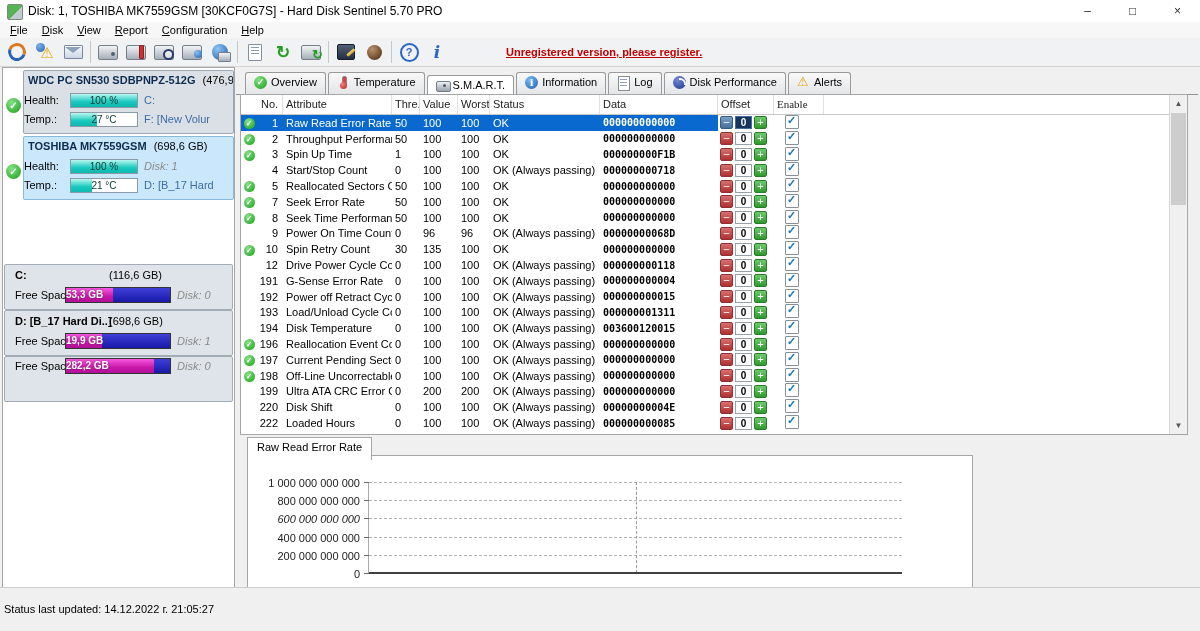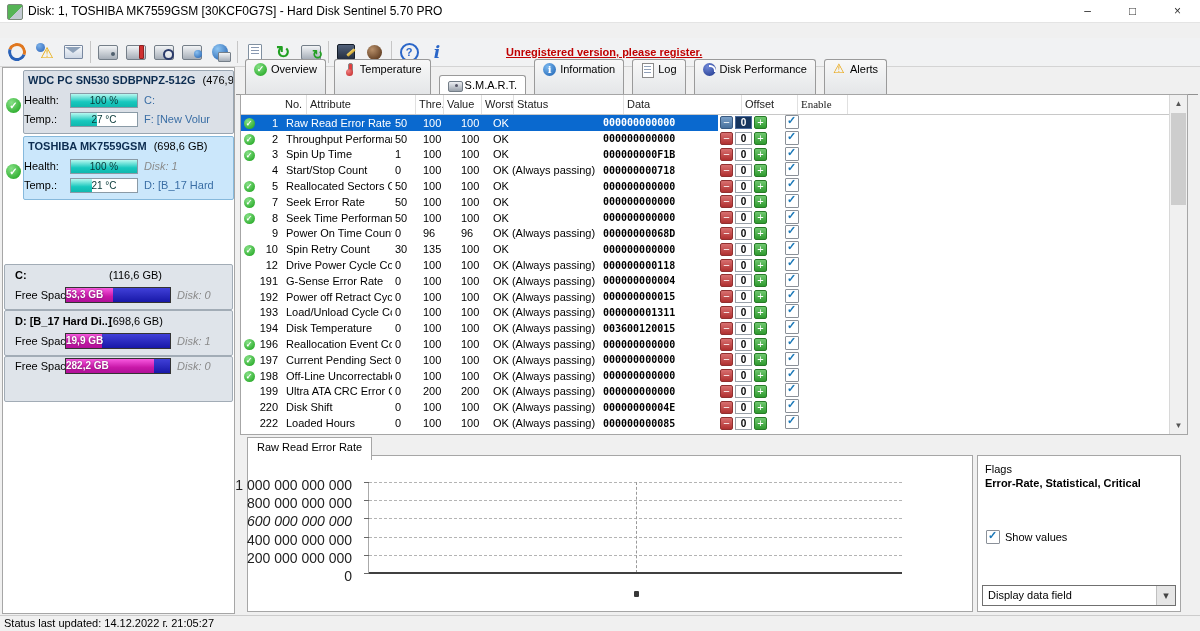--- a/index.html
+++ b/index.html
@@ -89,22 +89,22 @@
   .plabel{position:absolute;left:10px;top:3px}
   .fbar{position:absolute;left:60px;top:1px;width:104px;height:14px;background:linear-gradient(#4040d8,#1818a8);border:1px solid #333}
   .ffill{position:absolute;left:0;top:0;bottom:0;background:linear-gradient(#f858e0,#c818a8 60%,#b01098)}
   .ftext{position:absolute;left:0;right:0;top:1px;color:#fff;font-weight:bold;font-size:10px;
          white-space:nowrap;text-shadow:0 0 2px rgba(0,0,0,.5)}
   .pdisk{position:absolute;left:172px;top:3px;color:#8a8a8a;font-style:italic}
 
   
   .tabstrip{position:absolute;left:236px;right:2px;top:72px;height:22px;border-bottom:1px solid #919191;
             padding-left:9px;display:flex;align-items:flex-end}
-  .tab{display:flex;align-items:center;padding:3px 8px 18px;border:1px solid #9a9a9a;border-bottom:none;
-       border-radius:3px 3px 0 0;background:linear-gradient(#f8f8f8,#e4e6e8);margin-right:8px;cursor:pointer;white-space:nowrap}
+  .tab{display:flex;align-items:center;padding:3px 8px 5px;border:1px solid #9a9a9a;border-bottom:none;
+       border-radius:3px 3px 0 0;background:linear-gradient(#f8f8f8,#e4e6e8);margin-right:2px;cursor:pointer;white-space:nowrap}
   .tab.active{background:#fff;margin-bottom:-1px;padding-bottom:3px}
   .ticon{width:13px;height:13px;display:inline-block;position:relative;margin-right:4px}
   .tlabel{position:relative;top:-1px}
   .overview-icon::before{content:"";position:absolute;inset:0;border-radius:50%;background:radial-gradient(circle at 35% 30%,#86e086,#17a017)}
   .overview-icon::after{content:"✓";position:absolute;inset:0;color:#fff;font-size:9px;line-height:13px;text-align:center;font-weight:bold}
   .temperature-icon::before{content:"";position:absolute;left:5px;top:0;width:3px;height:8px;background:#e04040;border:1px solid #888;border-radius:2px 2px 0 0}
   .temperature-icon::after{content:"";position:absolute;left:3px;top:6px;width:7px;height:7px;border-radius:50%;
         background:radial-gradient(circle at 35% 30%,#f08080,#c02020)}
   .smart-icon::before{content:"";position:absolute;left:0;top:2px;width:13px;height:9px;
         background:linear-gradient(#eef0f4,#9aa2ac);border:1px solid #737d87;border-radius:2px}
@@ -154,58 +154,66 @@
   .vscroll{position:absolute;right:0;top:0;bottom:0;width:17px;background:#f0f0f0;border-left:1px solid #d8d8d8}
   .sarrow{position:absolute;left:0;right:0;height:17px;text-align:center;color:#555;font-size:8px;line-height:17px;cursor:pointer}
   .sarrow.down{bottom:0}
   .sthumb{position:absolute;left:1px;right:1px;top:18px;height:92px;background:#cdcdcd;cursor:pointer}
 
   
   .dtab{position:absolute;left:247px;top:437px;height:19px;padding:3px 9px 0;background:#fff;
         border:1px solid #a6a6a6;border-bottom:none;z-index:2;cursor:pointer}
   .chartbox{position:absolute;left:247px;top:455px;width:726px;height:157px;background:#fff;border:1px solid #a6a6a6;box-sizing:border-box}
   .ylabels{position:absolute;left:0;width:116px;top:26px;bottom:38px}
-  .ytick{position:absolute;right:12px;font-size:14px;color:#222;white-space:nowrap}
+  .ytick{position:absolute;right:4px;font-size:11px;color:#222;white-space:nowrap}
   .plotarea{position:absolute;left:120px;right:70px;top:26px;bottom:38px;border-left:1px solid #aaa}
   .gline{position:absolute;left:0;right:0;border-top:1px dashed #b4b4b4}
   .gtick{position:absolute;left:-5px;width:5px;border-top:1px solid #666}
   .vline{position:absolute;top:0;bottom:0;left:50%;border-left:1px dashed #9a9a9a}
   .series{position:absolute;left:0;right:0;bottom:-1px;border-top:2px solid #404040}
   .xmark{position:absolute;left:50%;bottom:-24px;width:5px;height:6px;background:#383838;margin-left:-2px;border-radius:1px}
   .flagsbox{position:absolute;left:977px;top:455px;width:204px;height:157px;background:#fff;border:1px solid #a6a6a6;box-sizing:border-box}
   .flagslabel{position:absolute;left:7px;top:7px}
   .flagsval{position:absolute;left:7px;top:21px;font-weight:bold;white-space:nowrap}
   .showvals{position:absolute;left:8px;top:74px;display:flex;gap:5px;align-items:center;cursor:pointer}
   .dropdown{position:absolute;left:4px;right:4px;bottom:5px;height:21px;border:1px solid #707070;background:#fff;
             line-height:19px;padding-left:5px;cursor:pointer;box-sizing:border-box}
   .ddbtn{position:absolute;right:0;top:0;bottom:0;width:18px;background:#e6e6e6;border-left:1px solid #c0c0c0;
          text-align:center;line-height:19px;color:#444}
 
   .watermark{position:absolute;left:938px;top:570px;color:#909090;opacity:.8;pointer-events:none;z-index:5}
   .wm1{font-size:17px}
   .wm2{font-size:11px;margin-top:2px}
 
   .statusbar{position:absolute;left:0;right:0;bottom:0;height:13px;background:#f0f0f0;border-top:1px solid #ccc;
-             padding:1px 4px;overflow:hidden;box-sizing:content-box}
+             padding:15px 4px;overflow:hidden;box-sizing:content-box}
 </style>
 </head>
 <body>
 
 <div class="root">
 
   <div class="titlebar">
     <span class="appicon"></span>
     <span class="wtitle">Disk: 1, TOSHIBA MK7559GSM [30KCF0G7S] - Hard Disk Sentinel 5.70 PRO</span>
     <div class="wincontrols">
       <span class="winbtn">–</span>
       <span class="winbtn">□</span>
       <span class="winbtn">×</span>
     </div>
   </div>
 
+  <div class="menubar">
+      <span class="menu-item"><u>F</u>ile</span>
+      <span class="menu-item"><u>D</u>isk</span>
+      <span class="menu-item"><u>V</u>iew</span>
+      <span class="menu-item"><u>R</u>eport</span>
+      <span class="menu-item"><u>C</u>onfiguration</span>
+      <span class="menu-item"><u>H</u>elp</span>
+    </div>
 
   <div class="toolbar">
     <div class="toolbar-icons">
         <span class="tbtn exit-icon"></span>
         <span class="tbtn warning-icon"></span>
         <span class="tbtn email-icon"></span>
         <span class="tsep"></span>
         <span class="tbtn disk-overview-icon"></span>
         <span class="tbtn disk-temperature-icon"></span>
         <span class="tbtn disk-search-icon"></span>
@@ -343,21 +351,21 @@
         <span class="tlabel">Disk Performance</span>
       </div>
       <div class="tab">
         <span class="ticon alerts-icon"></span>
         <span class="tlabel">Alerts</span>
       </div>
     </div>
 
   <div class="tablepanel">
     <div class="thead">
-        <span class="hcell" style="width: 42px; padding-left: 20px; margin-left: 24px;">No.</span>
+        <span class="hcell" style="width: 42px; padding-left: 20px;">No.</span>
         <span class="hcell" style="width: 109px;">Attribute</span>
         <span class="hcell" style="width: 28px;">Thre...</span>
         <span class="hcell" style="width: 38px;">Value</span>
         <span class="hcell" style="width: 32px;">Worst</span>
         <span class="hcell" style="width: 110px;">Status</span>
         <span class="hcell" style="width: 118px;">Data</span>
         <span class="hcell" style="width: 56px;">Offset</span>
         <span class="hcell" style="width: 50px; font-family: Liberation Serif, serif;">Enable</span>
       </div>
     <div class="tbody">
@@ -750,31 +758,19 @@
         <div class="gtick" style="top: 60%;"></div>
         <div class="gline" style="top: 80%;"></div>
         <div class="gtick" style="top: 80%;"></div>
         <div class="gline" style="top: 100%;"></div>
         <div class="gtick" style="top: 100%;"></div>
         <div class="vline"></div>
         <div class="series"></div>
         <div class="xmark"></div>
       </div>
   </div>
-  <div class="flagsbox">
-    <div class="flagslabel">Flags</div>
-    <div class="flagsval">Error-Rate, Statistical, Critical</div>
-    <label class="showvals">
-      <span class="cb checked"></span>
-      <span>Show values</span>
-    </label>
-    <div class="dropdown">
-      <span>Display data field</span>
-      <span class="ddbtn">▾</span>
-    </div>
-  </div>
 
 
   <div class="statusbar">
     <span>Status last updated: 14.12.2022 г. 21:05:27</span>
   </div>
 
 </div>
 
 </body></html>

